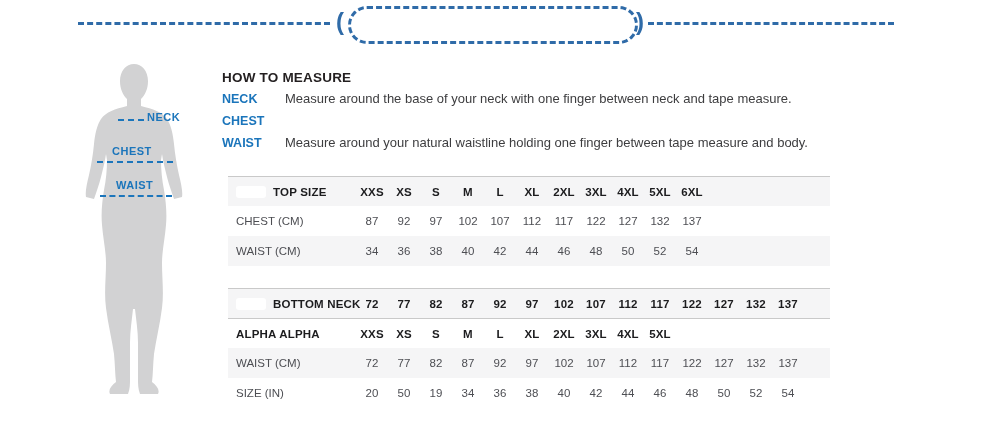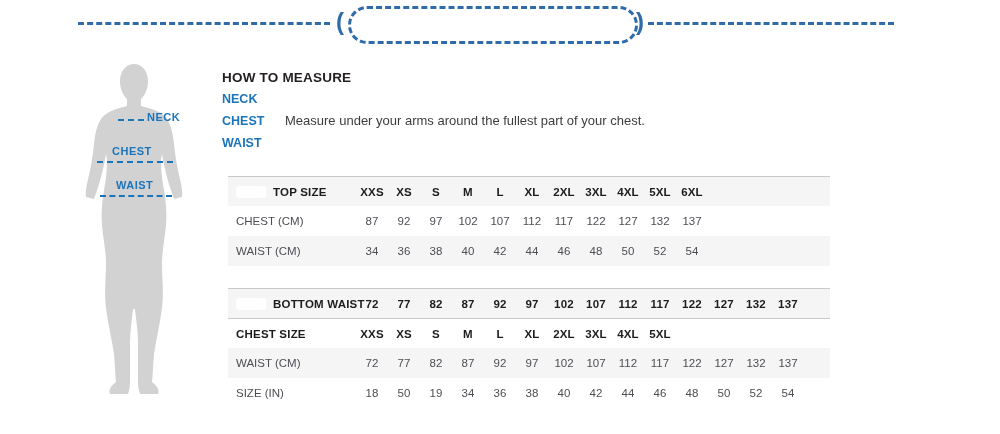--- a/index.html
+++ b/index.html
@@ -76,27 +76,28 @@
 <span class="fig-label" id="fig-neck-label">NECK</span>
 <span class="fig-label" id="fig-chest-label">CHEST</span>
 <div class="fig-dash" id="fig-chest-dash"></div>
 <span class="fig-label" id="fig-waist-label">WAIST</span>
 <div class="fig-dash" id="fig-waist-dash"></div>
 
 <div id="htm-title">HOW TO MEASURE</div>
 <div id="htm-items">
     <div class="htm-item">
       <span class="htm-label">NECK</span>
+      <span class="htm-text">Measure around the base of your neck with one finger between neck and tape measure.</span>
     </div>
     <div class="htm-item">
       <span class="htm-label">CHEST</span>
-      <span class="htm-text">Measure under your arms around the fullest part of your chest.</span>
     </div>
     <div class="htm-item">
       <span class="htm-label">WAIST</span>
+      <span class="htm-text">Measure around your natural waistline holding one finger between tape measure and body.</span>
     </div>
   </div>
 
 <div class="size-table" id="top-size-table">
     <div class="trow shaded bold ruled">
       <div class="tlabel">
         <span class="spot"></span>
         <span>TOP SIZE</span>
       </div>
       <div class="tcell">XXS</div>
@@ -141,40 +142,40 @@
       <div class="tcell">48</div>
       <div class="tcell">50</div>
       <div class="tcell">52</div>
       <div class="tcell">54</div>
     </div>
   </div>
 <div class="size-table" id="bottom-size-table">
     <div class="trow shaded bold ruled">
       <div class="tlabel">
         <span class="spot"></span>
-        <span>BOTTOM WAIST</span>
+        <span>BOTTOM NECK</span>
       </div>
       <div class="tcell">72</div>
       <div class="tcell">77</div>
       <div class="tcell">82</div>
       <div class="tcell">87</div>
       <div class="tcell">92</div>
       <div class="tcell">97</div>
       <div class="tcell">102</div>
       <div class="tcell">107</div>
       <div class="tcell">112</div>
       <div class="tcell">117</div>
       <div class="tcell">122</div>
       <div class="tcell">127</div>
       <div class="tcell">132</div>
       <div class="tcell">137</div>
     </div>
     <div class="trow bold ruled">
       <div class="tlabel">
-        <span>CHEST SIZE</span>
+        <span>ALPHA ALPHA</span>
       </div>
       <div class="tcell">XXS</div>
       <div class="tcell">XS</div>
       <div class="tcell">S</div>
       <div class="tcell">M</div>
       <div class="tcell">L</div>
       <div class="tcell">XL</div>
       <div class="tcell">2XL</div>
       <div class="tcell">3XL</div>
       <div class="tcell">4XL</div>
@@ -196,21 +197,21 @@
       <div class="tcell">117</div>
       <div class="tcell">122</div>
       <div class="tcell">127</div>
       <div class="tcell">132</div>
       <div class="tcell">137</div>
     </div>
     <div class="trow">
       <div class="tlabel">
         <span>SIZE (IN)</span>
       </div>
-      <div class="tcell">18</div>
+      <div class="tcell">20</div>
       <div class="tcell">50</div>
       <div class="tcell">19</div>
       <div class="tcell">34</div>
       <div class="tcell">36</div>
       <div class="tcell">38</div>
       <div class="tcell">40</div>
       <div class="tcell">42</div>
       <div class="tcell">44</div>
       <div class="tcell">46</div>
       <div class="tcell">48</div>

